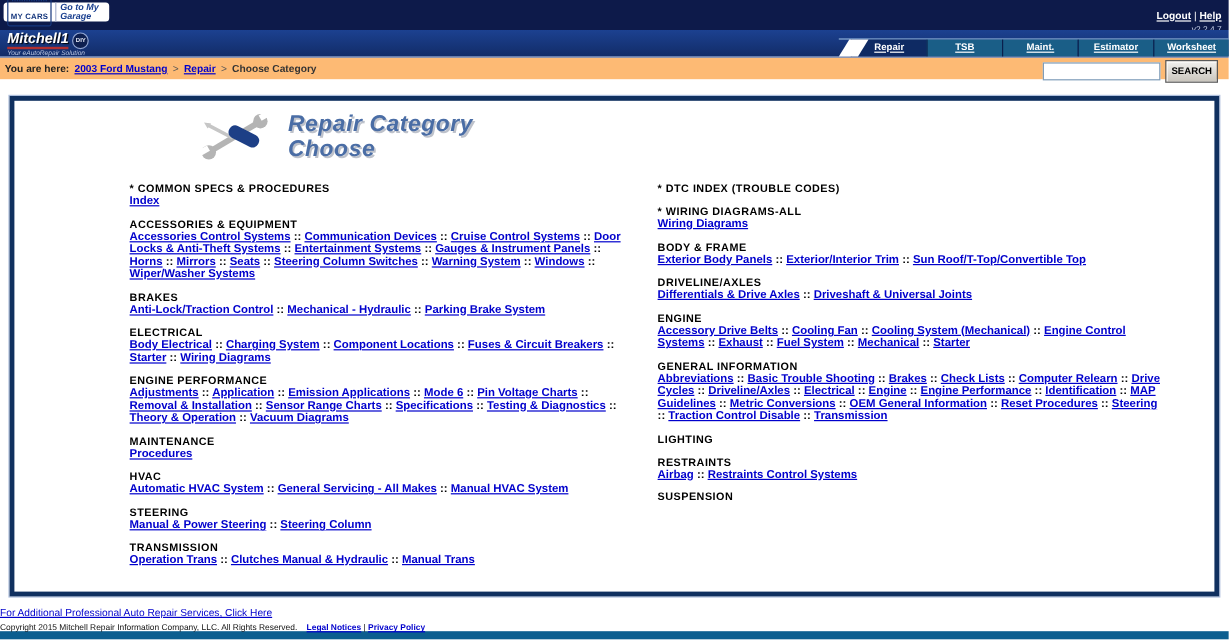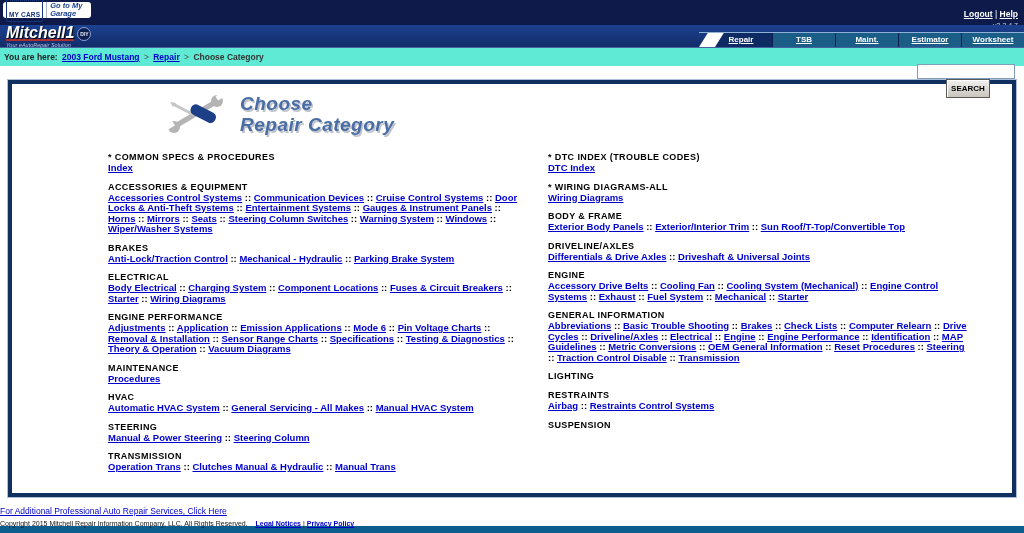--- a/index.html
+++ b/index.html
@@ -18,38 +18,38 @@
   .top-right { text-align:right; padding:3px 6px 0 0; }
   .top-links { font-size:8.5px; font-weight:bold; }
   .top-links a { color:#fff; text-decoration:underline; cursor:pointer; }
   .top-links .pipe { color:#fff; font-weight:normal; }
   .version { font-size:7px; color:#c9d2ea; margin-top:1px; }
 
   
   .logobar { height:23px; background:linear-gradient(#1c4190,#122c68); position:relative; border-bottom:1px solid #47639f; }
   .brand { position:absolute; left:6px; top:1px; }
   .brand-row { display:flex; align-items:center; }
-  .logo-text { color:#fff; font-weight:bold; font-style:italic; font-size:16px;
+  .logo-text { color:#fff; font-weight:bold; font-style:italic; font-size:12px;
     text-shadow:1px 1px 1px #000; border-bottom:2px solid #b03030; line-height:13px; }
   .diy-badge { width:14px; height:14px; border-radius:50%; background:#0d1f50; border:1px solid #8fa3d0;
     color:#e8ecf8; font-size:5px; font-weight:bold; display:flex; align-items:center; justify-content:center; margin-left:3px; }
   .tagline { font-size:5.5px; color:#b8c4e0; font-style:italic; margin-top:1px; }
   .tabbar { position:absolute; right:0; bottom:0; height:15px; display:flex; border-top:1px solid #8fb0d8; }
   .wedge { width:16px; background:#fff; transform:skewX(-32deg); transform-origin:bottom; margin-right:-6px; }
   .tab { width:63px; text-align:center; font-size:8px; font-weight:bold; color:#fff;
     text-decoration:underline; line-height:14px; background:#1a5e87; border-left:1px solid #0a1f4d; cursor:pointer; }
   .tab.active { background:#0e2a63; }
 
   
-  .breadcrumb-row { height:18px; line-height:18px; font-size:8.5px; color:#222; padding-left:4px; background:#5eead4; }
+  .breadcrumb-row { height:18px; line-height:18px; font-size:8.5px; color:#222; padding-left:4px; background:#fdba74; }
   .bc-prefix { font-weight:bold; }
   .bc-link { color:#0000cc; font-weight:bold; text-decoration:underline; cursor:pointer; margin:0 2px; }
   .bc-sep { color:#555; }
   .bc-current { font-weight:bold; color:#333; margin-left:2px; }
-  .search-area { position:absolute; top:64px; right:9px; display:flex; align-items:center;flex-direction:column; }
+  .search-area { position:absolute; top:50px; right:9px; display:flex; align-items:center; }
   .search-area input { width:98px; height:15px; border:1px solid #7f9db9; font-size:9px; padding:0 2px; }
   .search-btn { margin-left:4px; height:19px; padding:0 4px; font-size:8px; font-weight:bold; color:#000;
     background:linear-gradient(#f2f1ef,#c9c5bd); border:1px solid #5a5a5a; box-shadow:inset 1px 1px 0 #fff; cursor:pointer; }
 
   
   .panel { margin:14px 8px 0 8px; height:417px; background:#fff;
     border:4px solid #10305f; box-shadow:0 0 0 1px #aebfdd; overflow:hidden; }
   .page-header { display:flex; align-items:center; margin:6px 0 0 152px; height:48px; }
   .header-title { margin-left:14px; color:#4a6da5; font-weight:bold; font-style:italic;
     font-size:19px; line-height:21px; letter-spacing:0.5px;
@@ -126,22 +126,22 @@
       <line x1="13" y1="33" x2="50" y2="11" stroke="#b4b4b4" stroke-width="5"></line>
       <circle cx="10" cy="35" r="6" fill="#b4b4b4"></circle>
       <rect x="2" y="31" width="8" height="5" fill="#ffffff" transform="rotate(-30 6 33)"></rect>
       <circle cx="53" cy="9" r="6" fill="#b4b4b4"></circle>
       <rect x="52" y="2" width="8" height="5" fill="#ffffff" transform="rotate(-30 56 4)"></rect>
       <line x1="9" y1="12" x2="30" y2="23" stroke="#c6c6c6" stroke-width="3"></line>
       <polygon points="6,10 12,11 9,15" fill="#c6c6c6"></polygon>
       <rect x="26" y="16" width="27" height="11" rx="5" fill="#1d3f86" transform="rotate(27 39 21)"></rect>
     </svg>
     <div class="header-title">
+      <div>Repair Category</div>
       <div>Choose</div>
-      <div>Repair Category</div>
     </div>
   </div>
 
   <div class="categories">
     <div class="col">
         <div class="section">
           <div class="sec-heading">* COMMON SPECS &amp; PROCEDURES</div>
           <div class="sec-links"><a class="cat-link">Index</a></div>
         </div>
         <div class="section">
@@ -173,21 +173,20 @@
           <div class="sec-links"><a class="cat-link">Manual &amp; Power Steering</a><span class="sep"> :: </span><a class="cat-link">Steering Column</a></div>
         </div>
         <div class="section">
           <div class="sec-heading">TRANSMISSION</div>
           <div class="sec-links"><a class="cat-link">Operation Trans</a><span class="sep"> :: </span><a class="cat-link">Clutches Manual &amp; Hydraulic</a><span class="sep"> :: </span><a class="cat-link">Manual Trans</a></div>
         </div>
       </div>
     <div class="col">
         <div class="section">
           <div class="sec-heading">* DTC INDEX (TROUBLE CODES)</div>
-          <div class="sec-links"><a class="cat-link">DTC Index</a></div>
         </div>
         <div class="section">
           <div class="sec-heading">* WIRING DIAGRAMS-ALL</div>
           <div class="sec-links"><a class="cat-link">Wiring Diagrams</a></div>
         </div>
         <div class="section">
           <div class="sec-heading">BODY &amp; FRAME</div>
           <div class="sec-links"><a class="cat-link">Exterior Body Panels</a><span class="sep"> :: </span><a class="cat-link">Exterior/Interior Trim</a><span class="sep"> :: </span><a class="cat-link">Sun Roof/T-Top/Convertible Top</a></div>
         </div>
         <div class="section">

